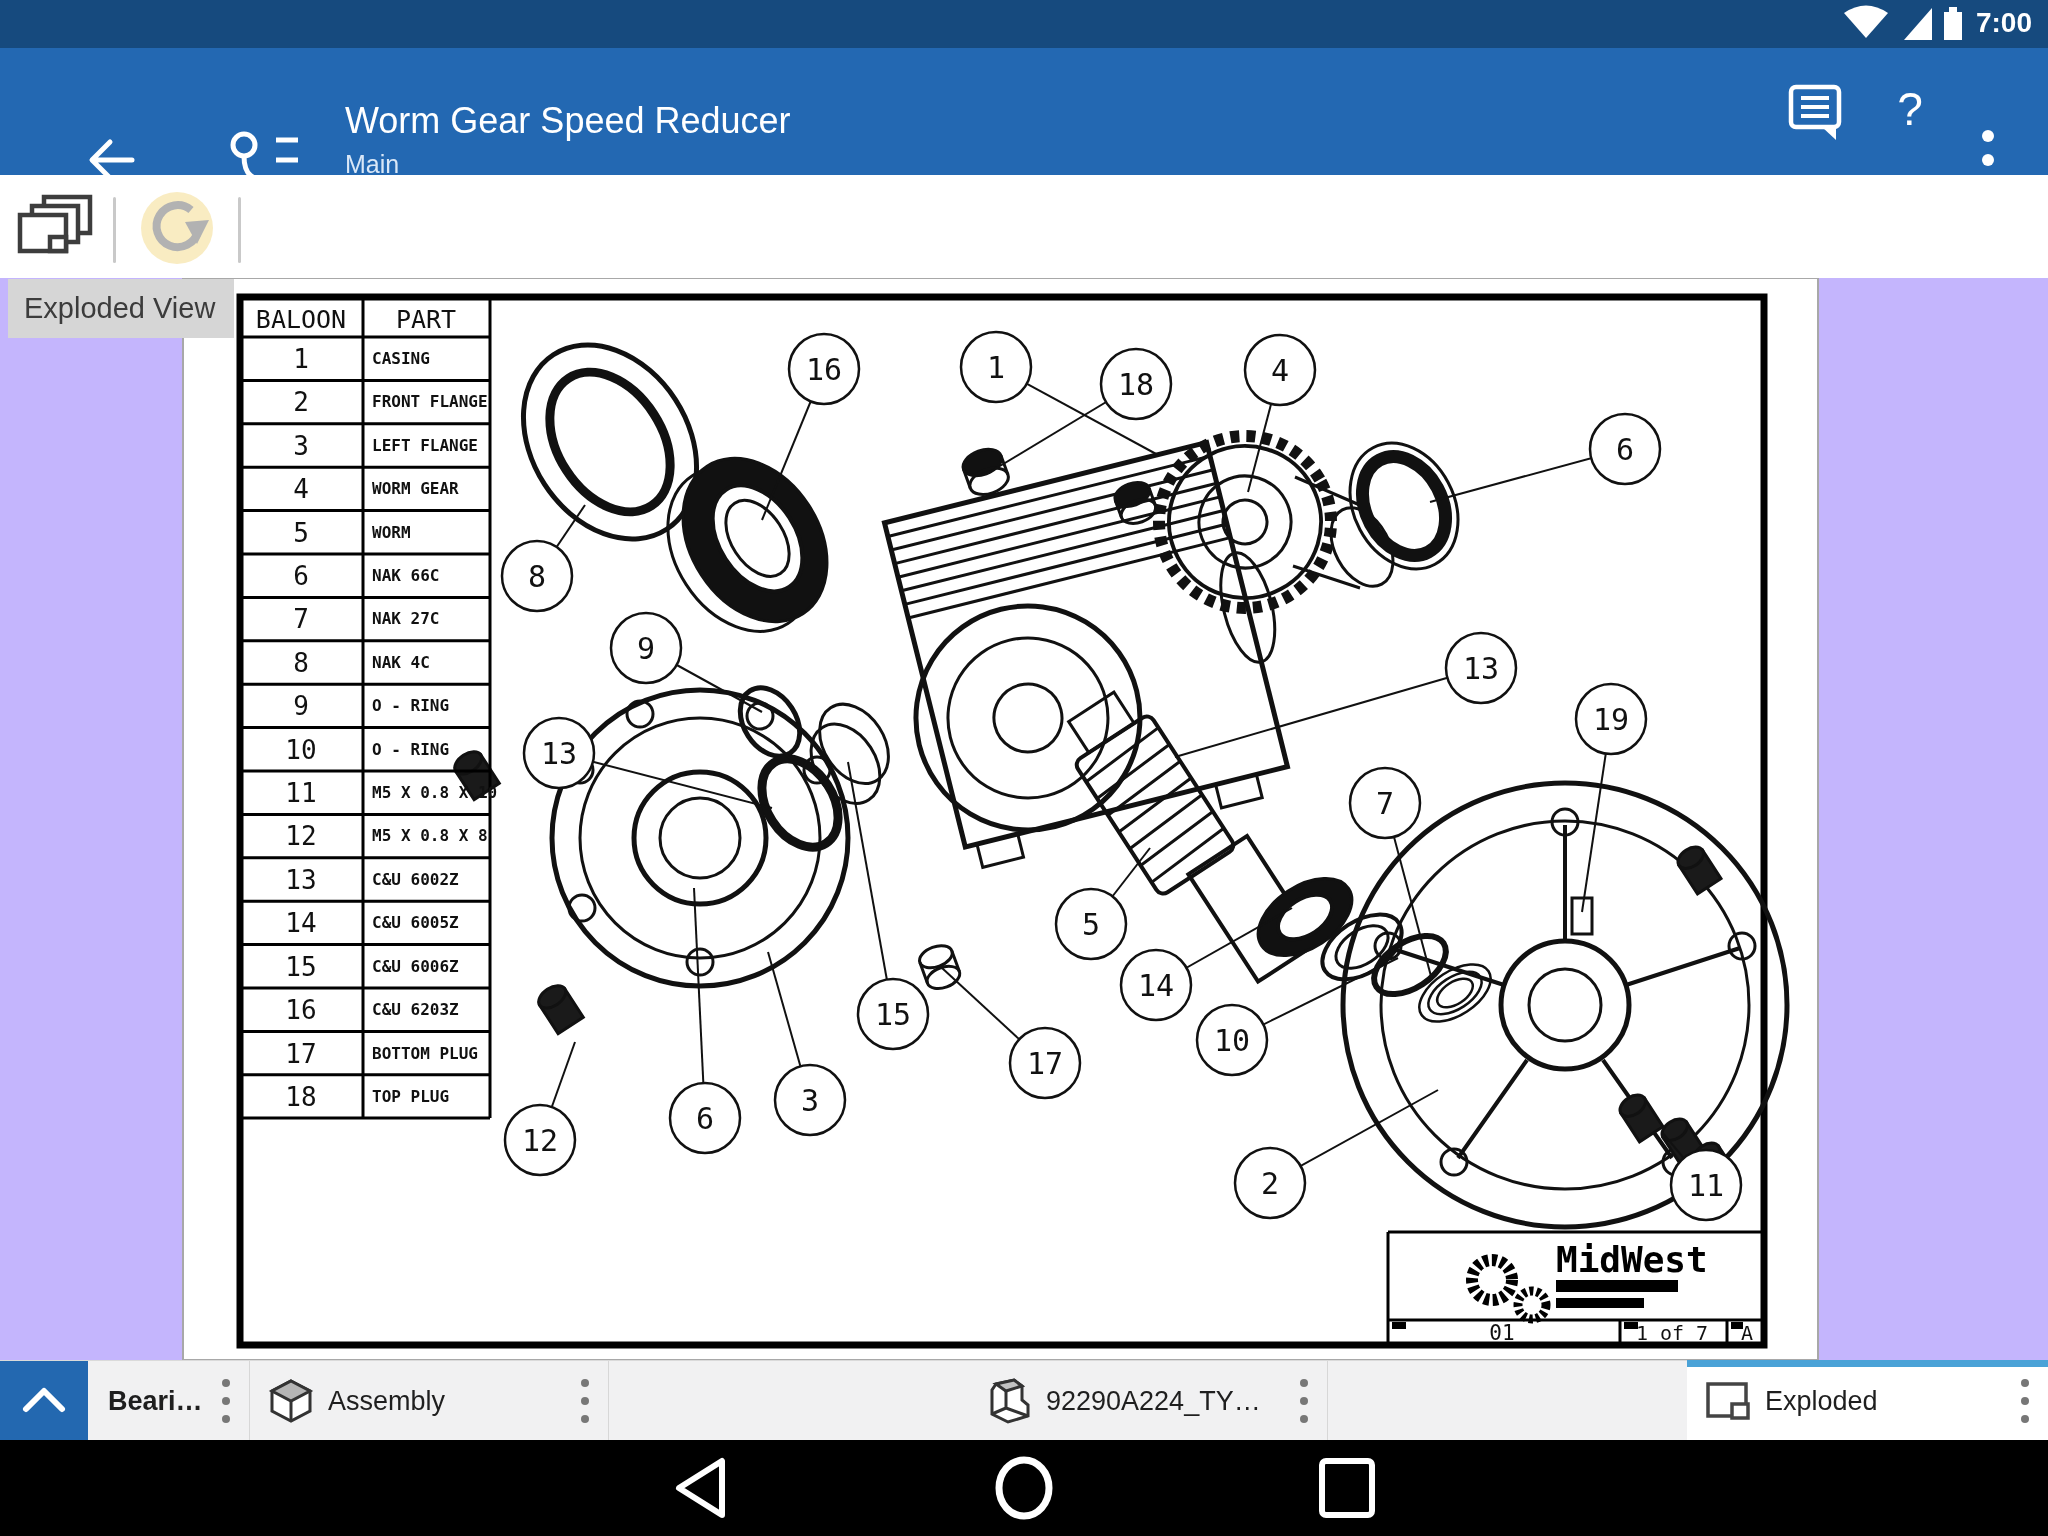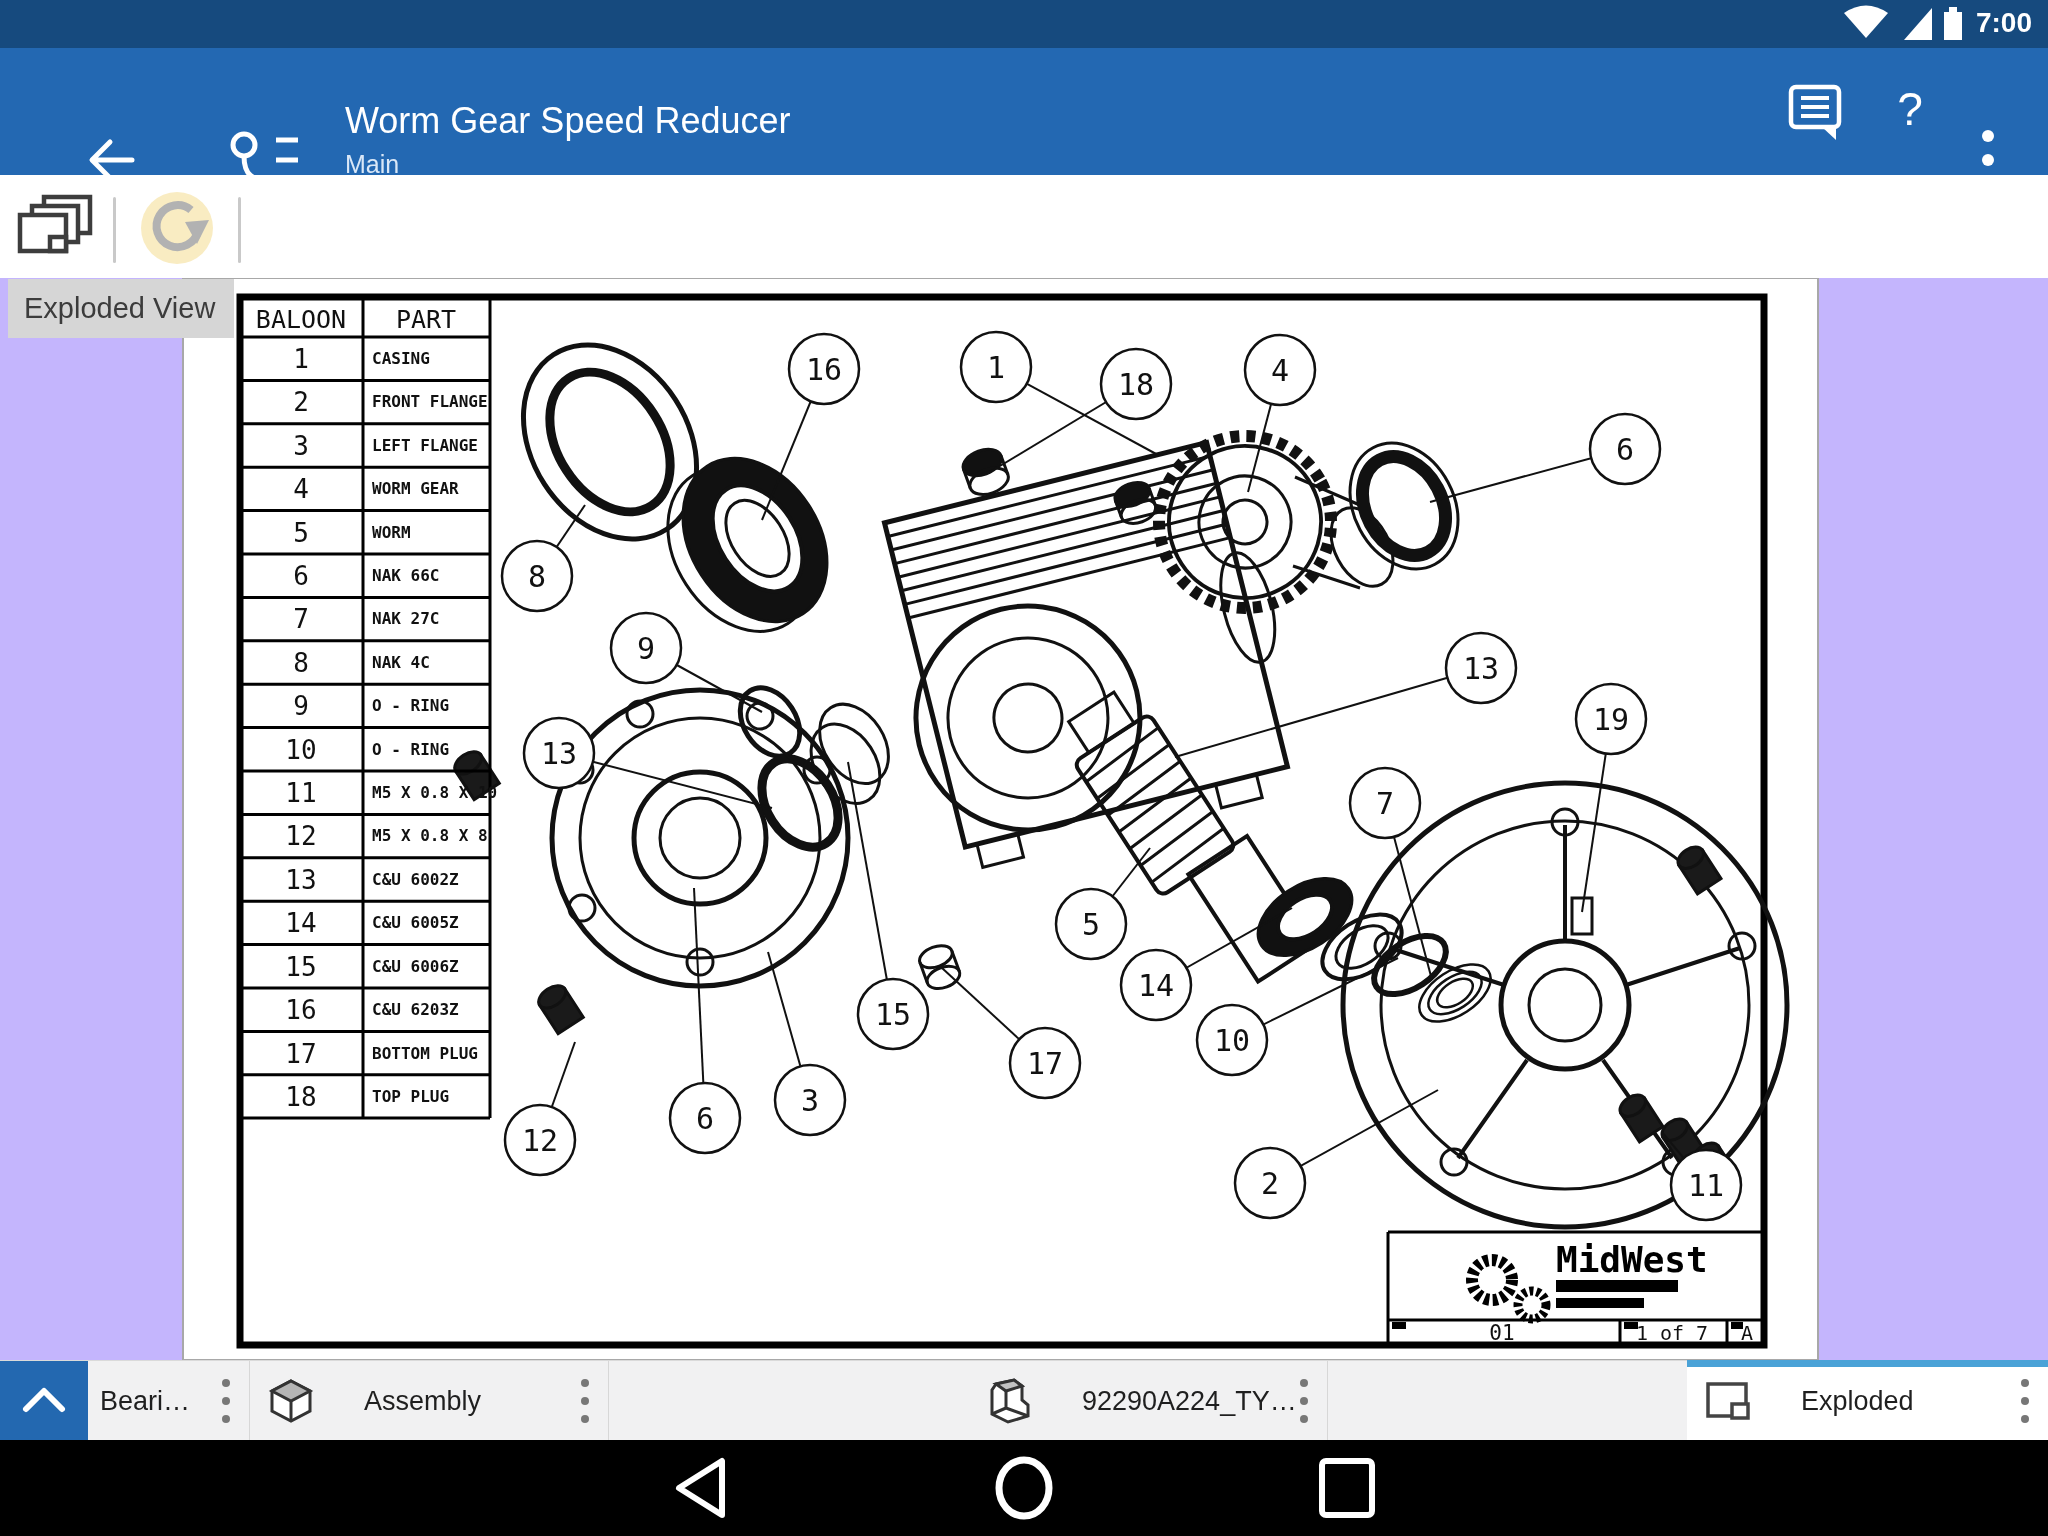--- a/index.html
+++ b/index.html
@@ -26,21 +26,21 @@
   #tooltip{left:8px;top:279px;width:226px;height:59px;background:#d6d6d6;
            color:#3c3c3c;font-size:29px;line-height:59px;padding-left:16px;box-sizing:border-box;z-index:9;}
 
   
   #canvas-wrap{left:0;top:278px;width:2048px;height:1082px;background:#c4b5fd;}
 
   
   #tab-bar{left:0;top:1360px;width:2048px;height:80px;background:#f1f1f2;border-top:1px solid #dadada;box-sizing:border-box;}
   .tab{position:absolute;top:0;height:80px;background:#f1f1f2;border-right:1px solid #d7d7d7;box-sizing:border-box;
        display:flex;align-items:center;}
-  .tab .tab-label{font-size:27px;color:#1f1f1f;white-space:nowrap;overflow:hidden;margin-left:36px;}
+  .tab .tab-label{font-size:27px;color:#1f1f1f;white-space:nowrap;overflow:hidden;}
   .tab .tab-icon{margin:0 14px 0 18px;flex:0 0 auto;}
   .tab .tab-dots{position:absolute;right:16px;top:14px;}
   .tab.active{background:#fff;}
   .tab .indicator{display:none;}
   .tab.active .indicator{display:block;position:absolute;left:0;top:-1px;width:100%;height:7px;background:#4aa2d7;}
   #panel-expand-button{position:absolute;left:0;top:0;width:88px;height:80px;background:#2368b0;}
 
   
   #nav-bar{left:0;top:1440px;width:2048px;height:96px;background:#000;}
 
@@ -422,21 +422,21 @@
     <text x="1672" y="1340" font-size="20" text-anchor="middle" fill="#111">1 of 7</text>
     <text x="1747" y="1340" font-size="20" text-anchor="middle" fill="#111">A</text>
   </g>
 </svg>
 </div>
 
 <div id="tab-bar" class="abs">
 
   <div class="tab" style="left:88px;width:162px;">
 
-    <span class="tab-label" style="margin-left:12px;">Beari…</span>
+    <span class="tab-label" style="margin-left:20px;font-weight:bold;">Beari…</span>
     <svg class="tab-dots" width="14" height="52">
       <circle cx="7" cy="8" r="4" fill="#777"></circle>
         <circle cx="7" cy="26" r="4" fill="#777"></circle>
         <circle cx="7" cy="44" r="4" fill="#777"></circle>
     </svg>
   </div>
 
   <div class="tab" style="left:250px;width:359px;">
 
     <svg class="tab-icon" width="46" height="46" viewBox="0 0 46 46">

